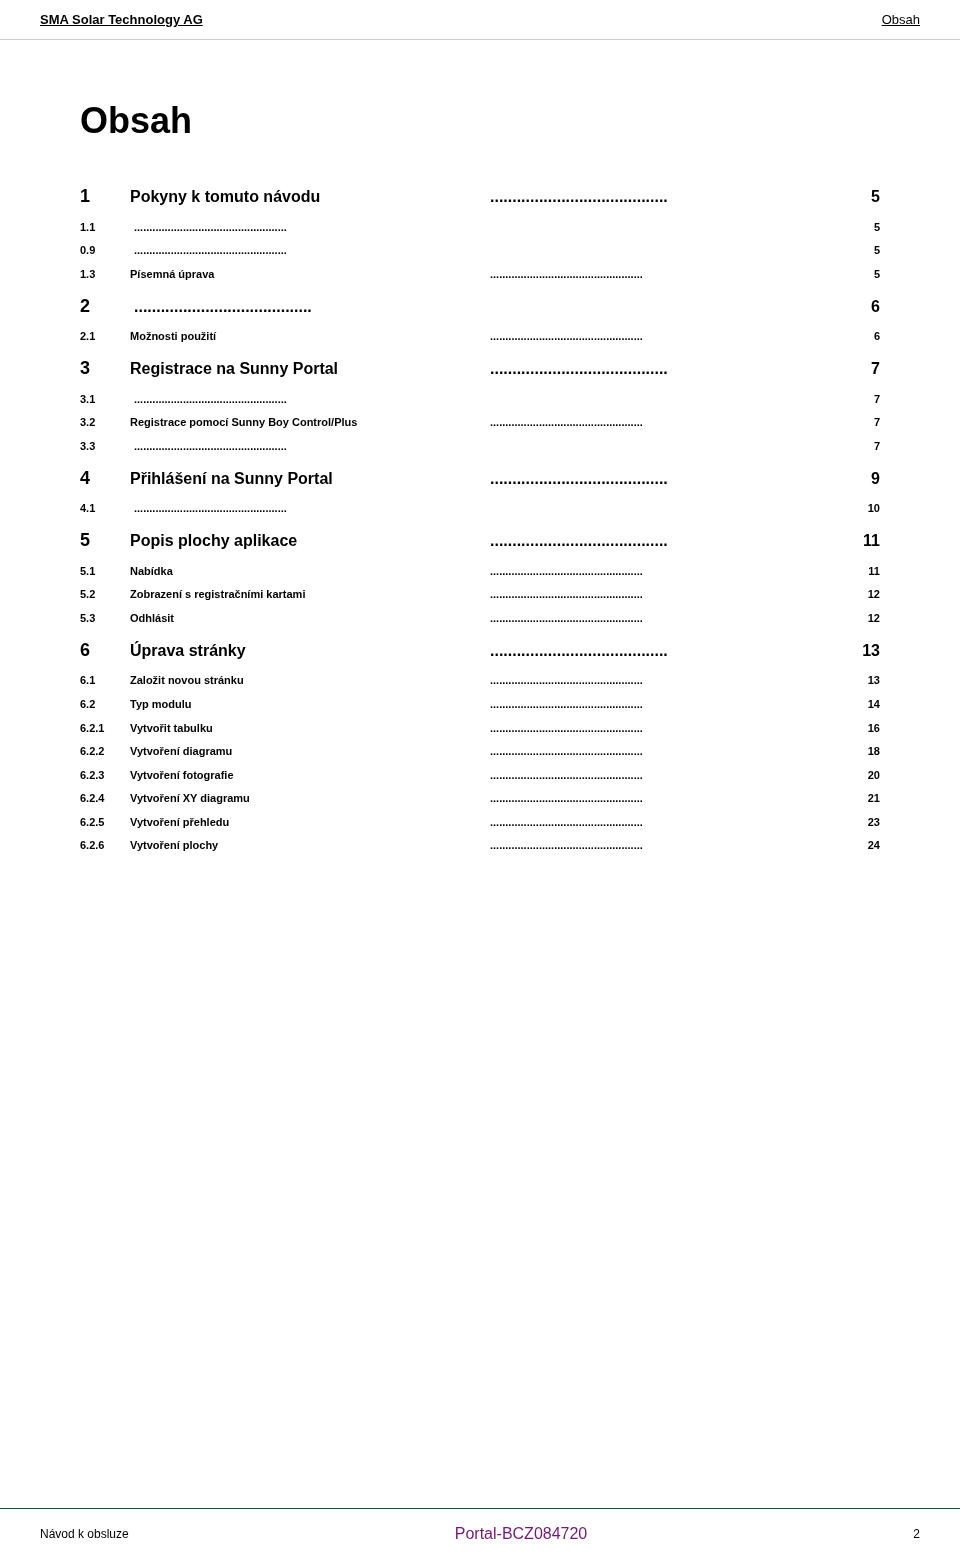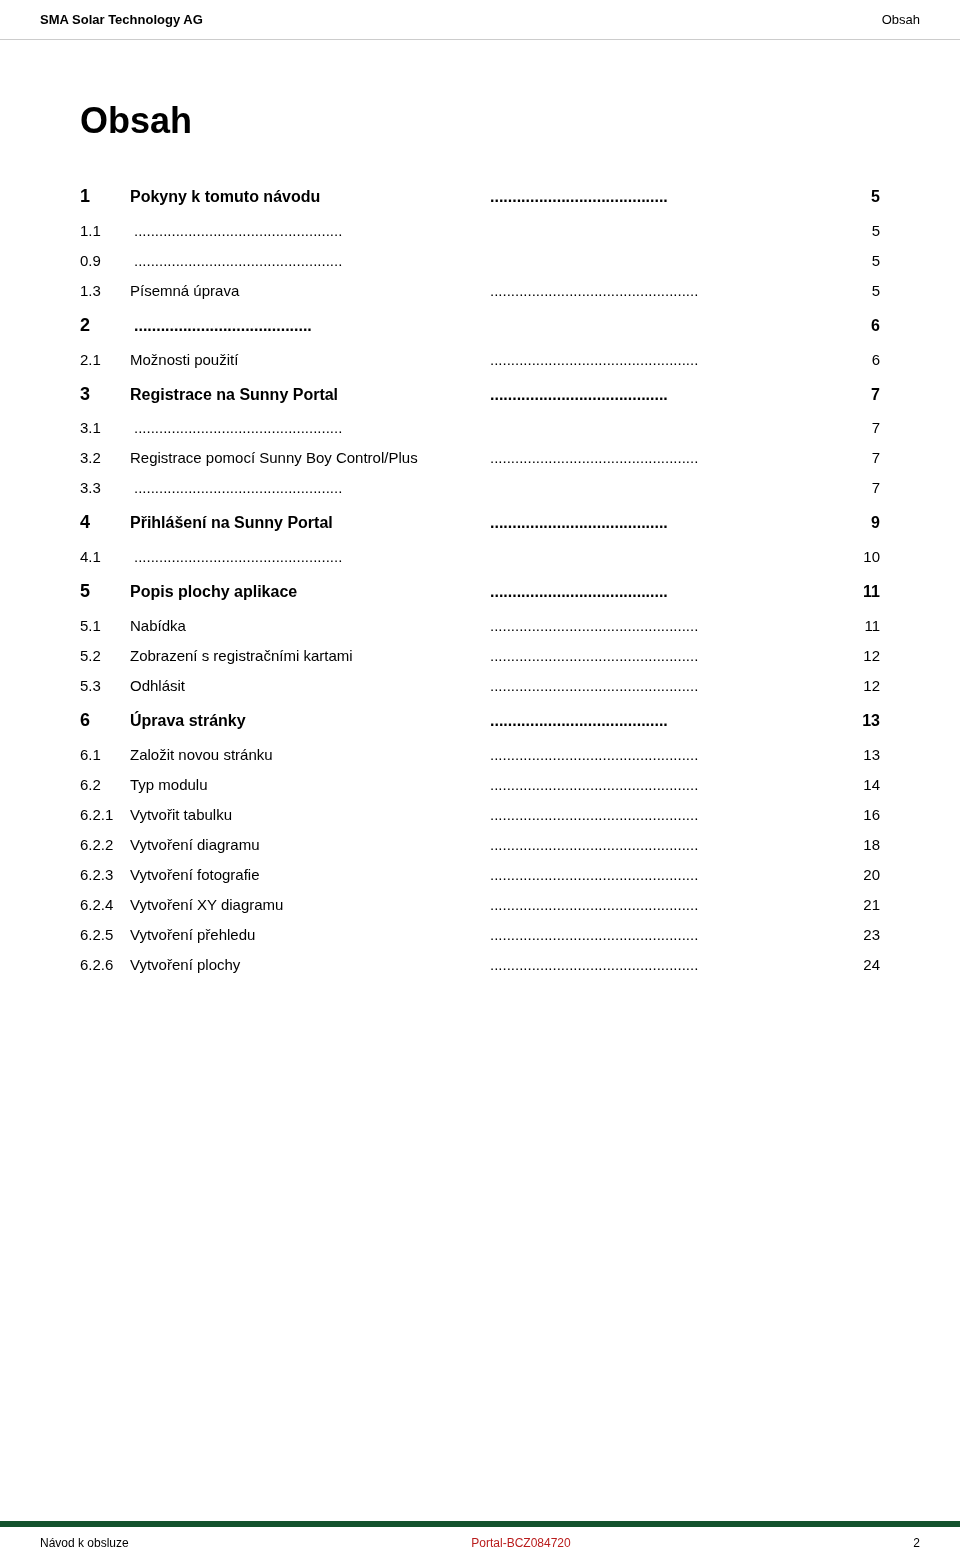--- a/index.html
+++ b/index.html
@@ -17,20 +17,21 @@
       position: relative;
     }
 
     .page-header {
       display: flex;
       justify-content: space-between;
       align-items: center;
       padding: 10px 40px 10px 40px;
       border-bottom: 1px solid #cccccc;
       height: 40px;
+      text-decoration: underline;
     }
 
     .header-logo {
       font-size: 13px;
       font-weight: bold;
       color: #000000;
     }
 
     .header-section {
       font-size: 13px;
@@ -58,22 +59,22 @@
     }
 
     .toc-entry.chapter {
       font-weight: bold;
       font-size: 16px;
       margin-top: 8px;
       margin-bottom: 8px;
     }
 
     .toc-entry.sub {
-      font-weight: normal;
-      font-size: 15px;
+      font-weight: bold;
+      font-size: 11px;
     }
 
     .toc-number {
       min-width: 50px;
       font-weight: inherit;
     }
 
     .toc-number.chapter {
       font-weight: bold;
       font-size: 18px;
@@ -99,38 +100,38 @@
     }
 
     .page-footer {
       position: absolute;
       bottom: 0;
       left: 0;
       right: 0;
       display: flex;
       justify-content: space-between;
       align-items: center;
-      padding: 16px 40px;
-      border-top: 6px solid #14532d;
+      padding: 25px 40px;
+      border-top: 1px solid #14532d;
       height: 31px;
     }
 
     .footer-left {
       font-size: 12px;
       color: #000000;
     }
 
     .footer-right {
       font-size: 12px;
       color: #000000;
     }
 
     .footer-center {
-      font-size: 12px;
-      color: #b91c1c;
+      font-size: 16px;
+      color: #701a75;
     }
   </style>
 </head>
 <body>
 
 <div class="page-header">
   <span class="header-logo">SMA Solar Technology AG</span>
   <span class="header-section">Obsah</span>
 </div>
 

